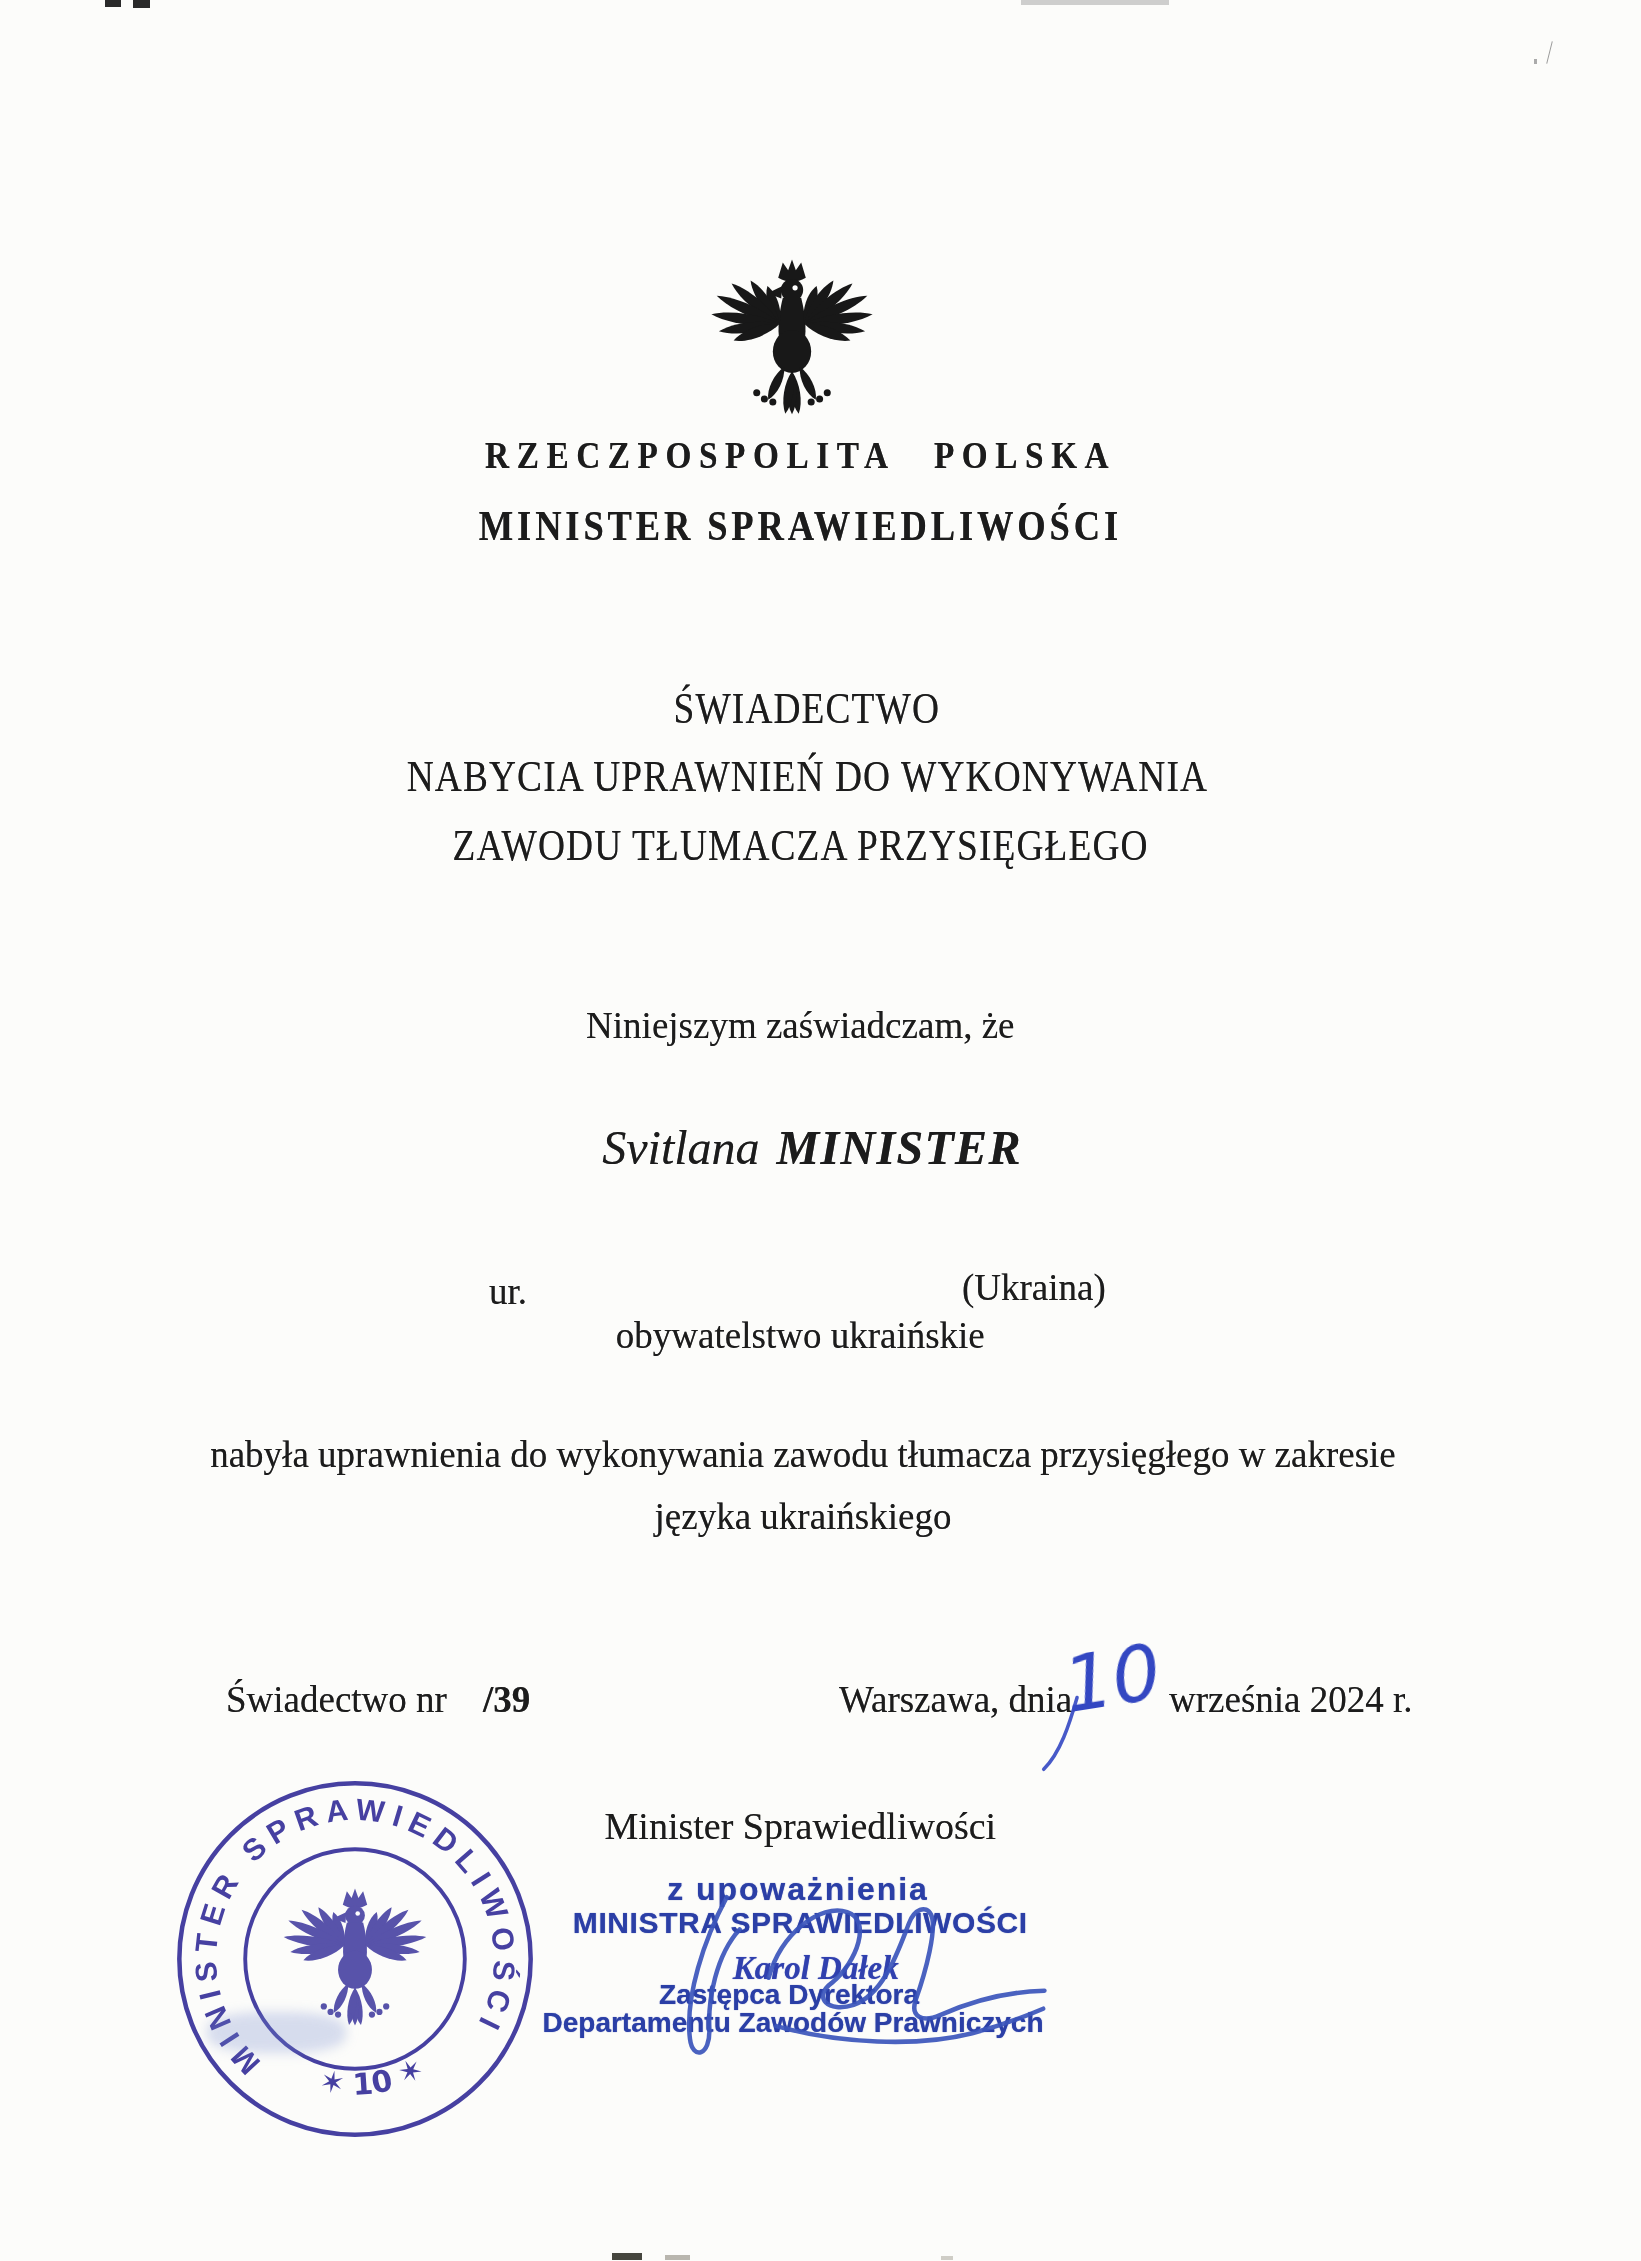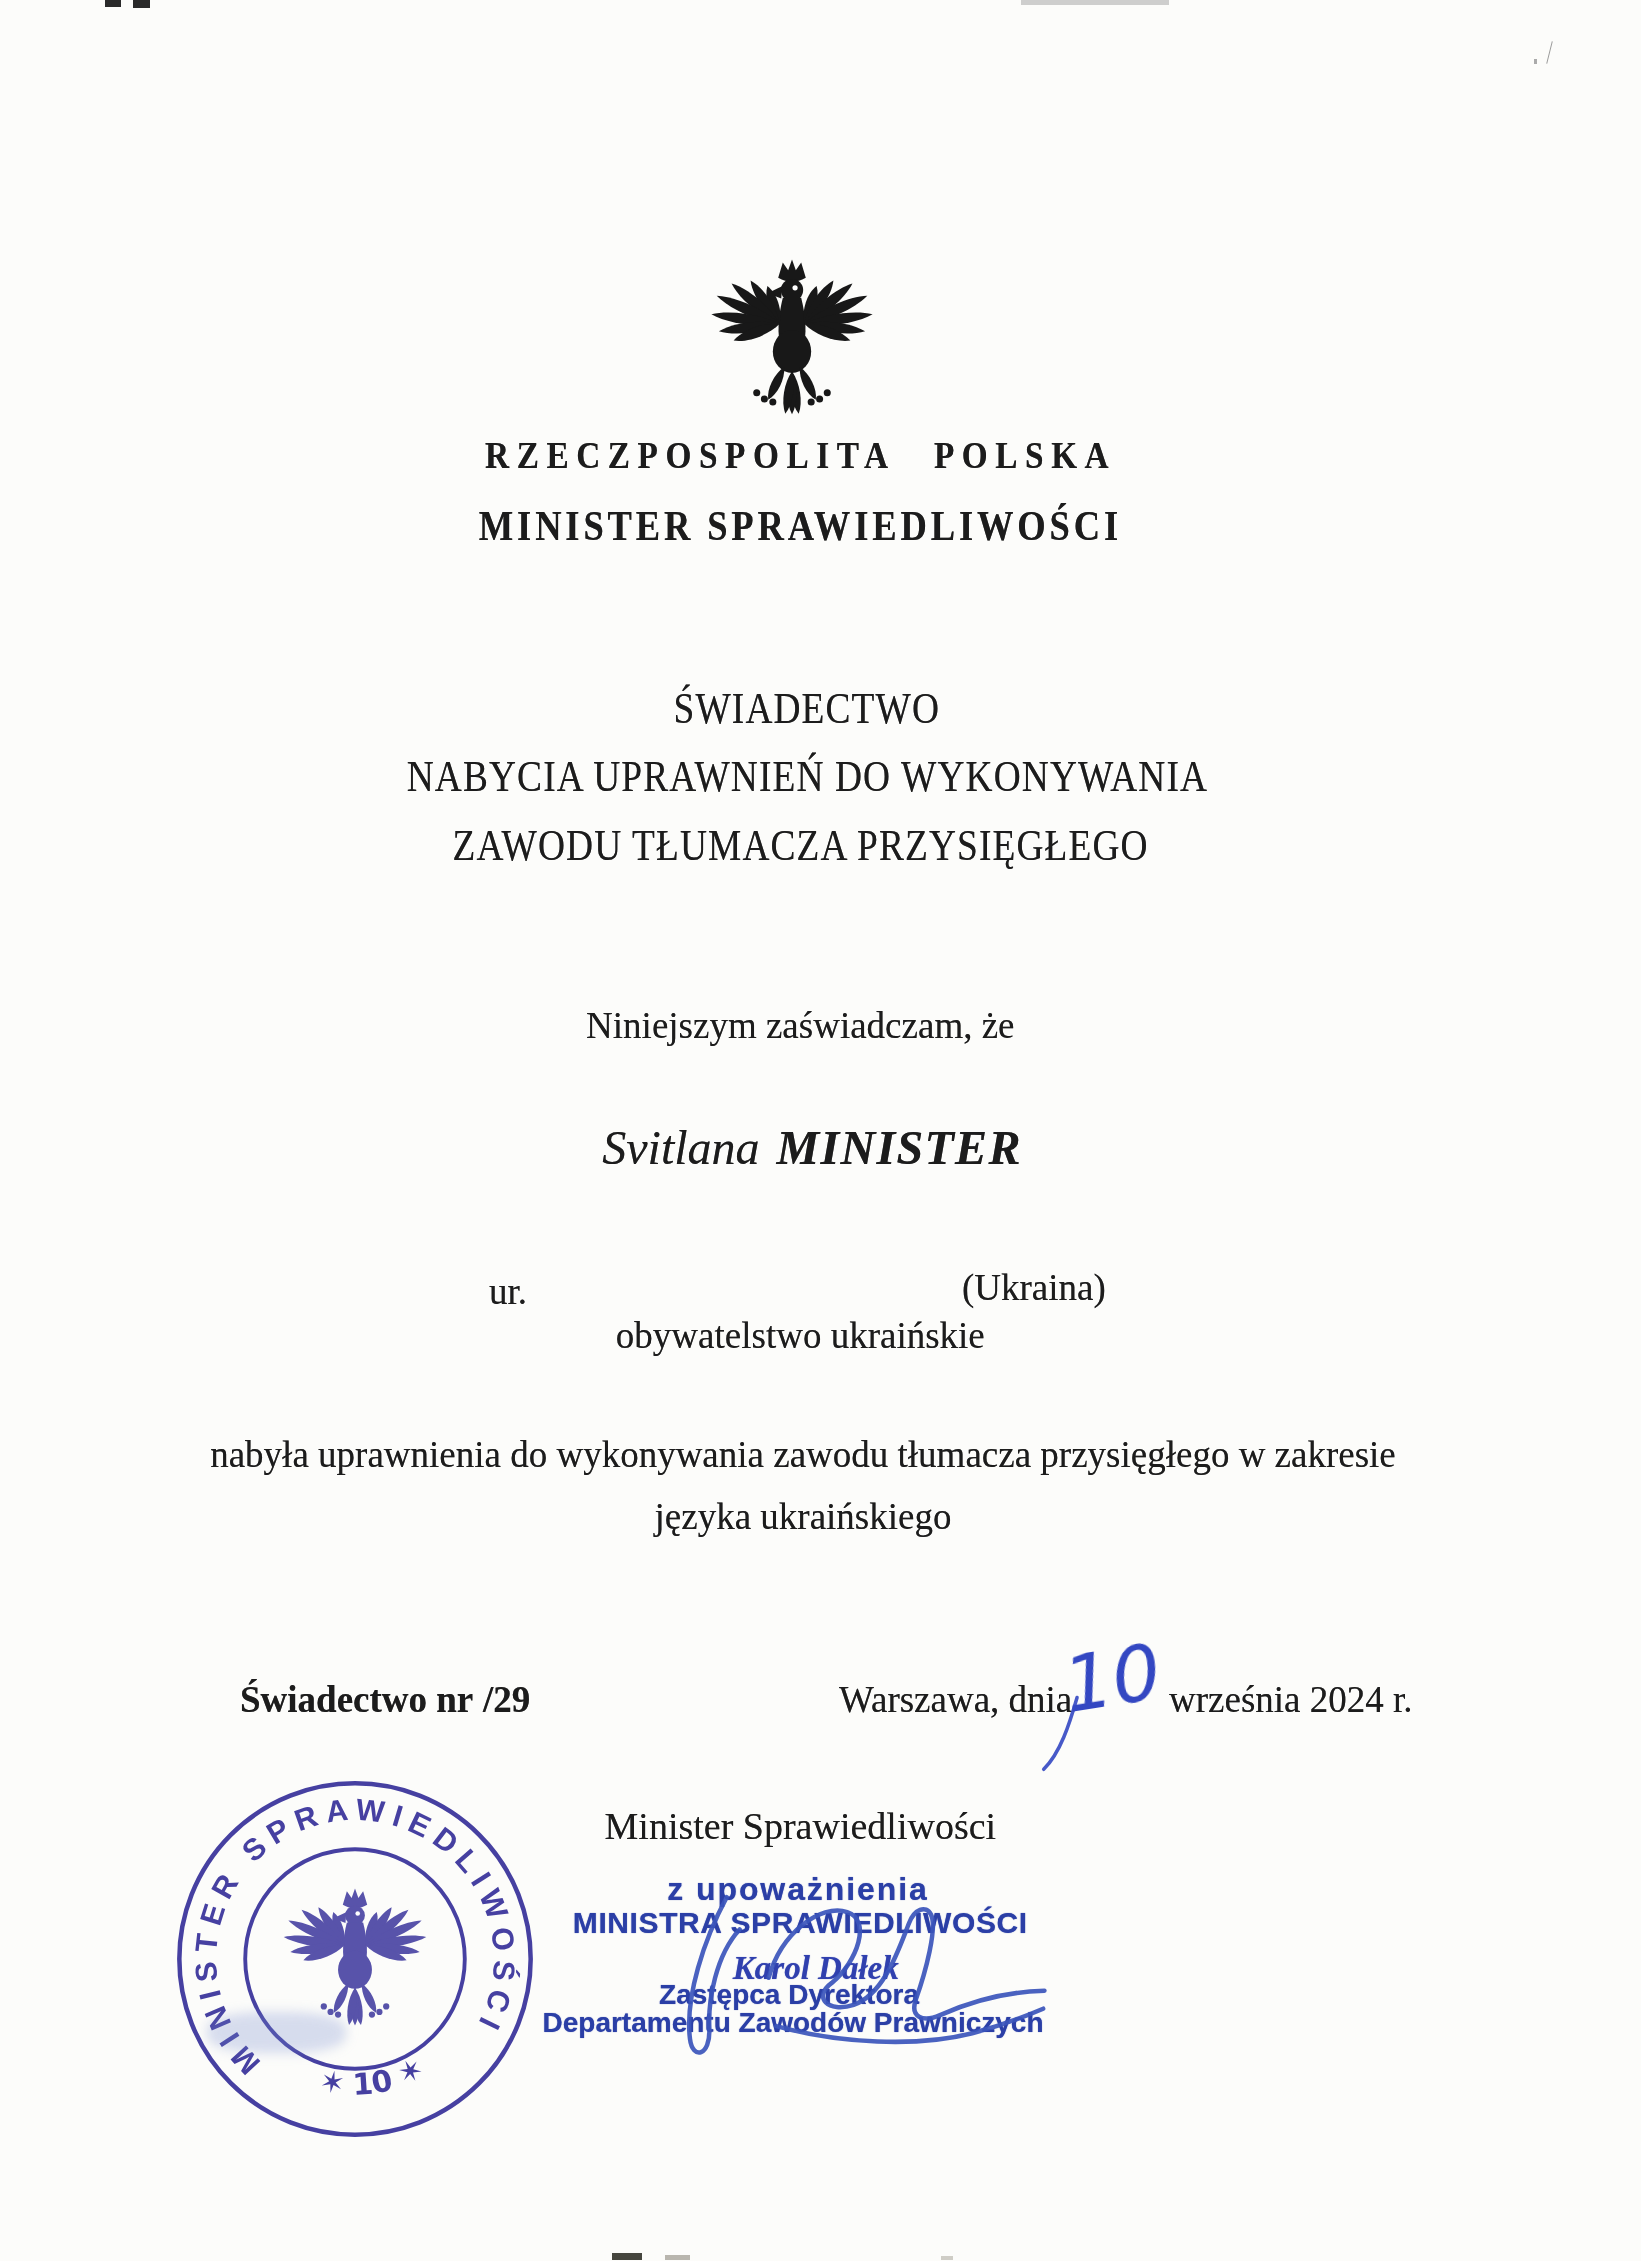--- a/index.html
+++ b/index.html
@@ -106,22 +106,22 @@
     <span>Svitlana</span><span class="name-last">MINISTER</span>
   </div>
 
   <div class="abs body-txt ink" style="left:489px;top:1270px;">ur.</div>
   <div class="abs body-txt ink" style="left:962px;top:1266px;">(Ukraina)</div>
   <div class="cl body-txt ink" style="top:1314px;">obywatelstwo ukraińskie</div>
 
   <div class="cl body-txt ink" style="top:1433px;left:-18px;">nabyła uprawnienia do wykonywania zawodu tłumacza przysięgłego w zakresie</div>
   <div class="cl body-txt ink" style="top:1495px;left:-18px;">języka ukraińskiego</div>
 
-  <div class="abs body-txt ink" style="left:240px;top:1678px;font-weight:bold;">Świadectwo nr</div>
-  <div class="abs body-txt ink" style="left:483px;top:1678px;font-weight:600;">/29</div>
+  <div class="abs body-txt ink" style="left:226px;top:1678px;">Świadectwo nr</div>
+  <div class="abs body-txt ink" style="left:483px;top:1678px;font-weight:600;">/39</div>
 
   <div class="abs body-txt ink" style="left:839px;top:1678px;text-align:right;">Warszawa, dnia</div>
   <div class="abs" style="left:1064px;top:1634px;font-family:'DejaVu Sans',sans-serif;font-style:italic;font-size:76px;
               color:#3347c2;transform:rotate(-9deg);filter:blur(0.3px);z-index:4;">10</div>
   <svg class="abs" style="left:1036px;top:1691px;z-index:4;" width="77" height="90" viewBox="0 0 120 140">
     <path d="M64,10 C52,52 38,96 12,122" fill="none" stroke="#3347c2" stroke-width="5.5" stroke-linecap="round" opacity=".9"></path>
   </svg>
   <div class="abs body-txt ink" style="left:1169px;top:1678px;">września 2024 r.</div>
 
   <div class="cl body-txt ink" style="top:1804px;font-size:38px;">Minister Sprawiedliwości</div>

